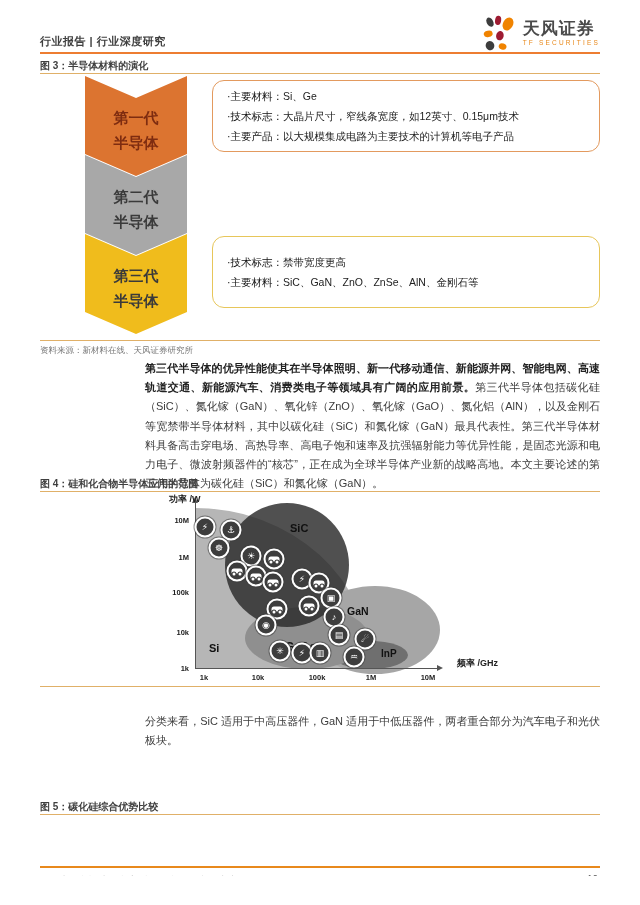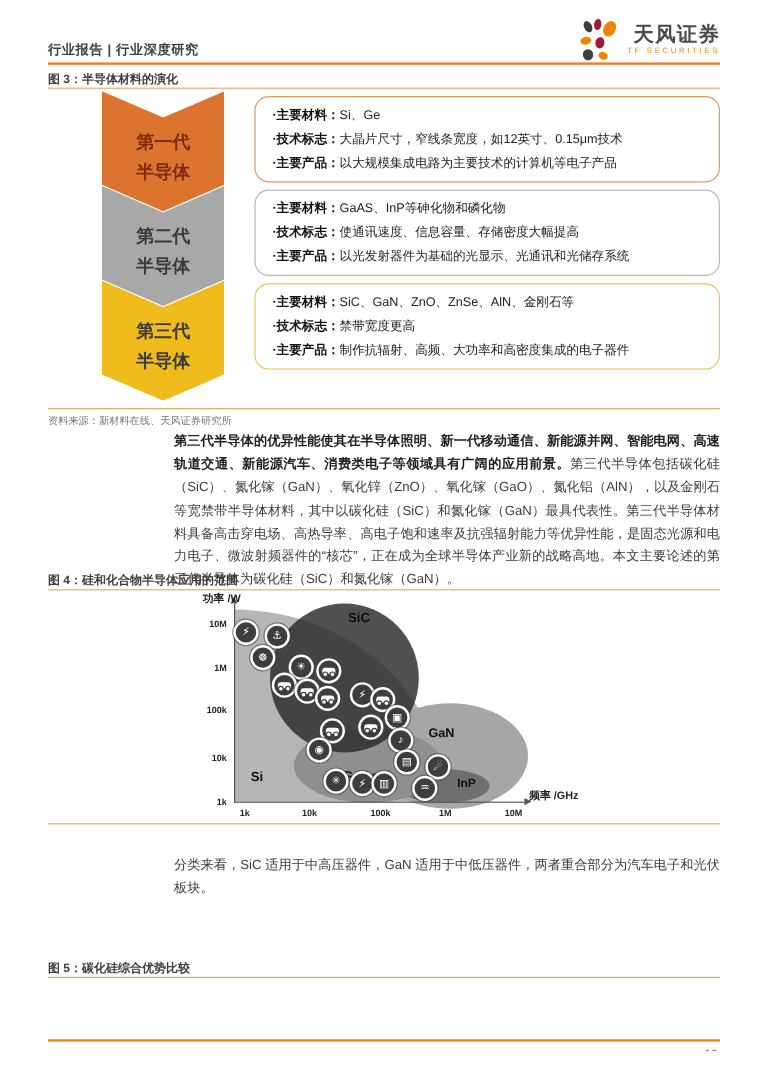--- a/index.html
+++ b/index.html
@@ -5,21 +5,21 @@
   * { margin:0; padding:0; box-sizing:border-box; }
   html,body { background:#ffffff; }
   body { font-family:"Liberation Sans","DejaVu Sans",sans-serif; color:#333; }
   #page { position:relative; width:640px; height:876px; background:#fff; overflow:hidden; }
 
   
   .breadcrumb { position:absolute; left:40px; top:34px; font-size:11px; font-weight:bold; color:#404040; letter-spacing:.5px; }
   .header-rule { position:absolute; left:40px; right:40px; top:52px; height:2px; background:#ED7D31; }
   .logo { position:absolute; right:40px; top:14px; display:flex; align-items:center; gap:6px; }
   .logo-text { display:flex; flex-direction:column; line-height:1; }
-  .logo-cn { font-size:17px; font-weight:bold; color:#4a4a4a; letter-spacing:1px;text-align:right; }
+  .logo-cn { font-size:17px; font-weight:bold; color:#4a4a4a; letter-spacing:1px; }
   .logo-en { font-size:6.5px; color:#E8891C; letter-spacing:2.2px; margin-top:3px; }
 
   
   .fig-caption { position:absolute; left:40px; font-size:10px; font-weight:bold; color:#3f3f3f; }
   .fig-rule { position:absolute; left:40px; right:40px; height:1px; background:#E0B068; }
   .fig-source { position:absolute; left:40px; font-size:8.5px; color:#777; }
 
   
   .chevron { position:absolute; left:85px; width:102px; height:100px;
              clip-path:polygon(0 0,50% 22%,100% 0,100% 78%,50% 100%,0 78%);
@@ -28,21 +28,21 @@
   .chev-1 { top:76px; background:#DC7430; color:#7e2c10; }
   .chev-2 { top:155px; background:#A8A8A8; color:#3a3a3a; }
   .chev-3 { top:234px; background:#F0BC1C; color:#3a3a3a; }
 
   .gen-box { position:absolute; left:212px; width:388px; height:72px; background:#fff;
              border-radius:12px; padding:5px 14px; display:flex; flex-direction:column; justify-content:center; }
   .box-1 { top:80px; border:1.5px solid #E39A5E; }
   .box-2 { top:158px; border:1.5px solid #B9B9B9; }
   .box-3 { top:236px; border:1.5px solid #E7C65A; }
   .box-line { font-size:10.5px; line-height:20px; color:#222; white-space:nowrap; }
-  .box-line .bk { font-weight:bold; color:#111; }
+  .box-line .bk { font-weight:normal; color:#111; }
 
   
   .para { position:absolute; left:145px; width:455px; font-size:11px; line-height:19.2px; color:#3c3c3c; text-align:justify; }
   .para b { color:#222; }
   .section-heading { position:absolute; left:145px; top:764px; font-size:13.5px; font-weight:bold; color:#E87A1E; }
 
   
   #chart { position:absolute; left:145px; top:497px; width:360px; height:200px; background:#fff; }
   .region { position:absolute; }
   .region-si   { left:50px;  top:11px;  width:176px; height:160px; background:#b6b6b6; border-radius:0 100% 0 0; }
@@ -51,28 +51,28 @@
   .region-gaas { left:100px; top:110px; width:124px; height:62px;  background:#8f8f8f; border-radius:50%; }
   .region-sic  { left:80px;  top:6px;   width:124px; height:124px; background:rgba(42,42,42,0.82); border-radius:50%; }
   .axis-y { position:absolute; left:50px; top:6px; width:1px; height:166px; background:#555; }
   .axis-x { position:absolute; left:50px; top:171px; width:242px; height:1px; background:#555; }
   .arrow-up { position:absolute; left:47px; top:0; width:0; height:0;
               border-left:3.5px solid transparent; border-right:3.5px solid transparent; border-bottom:6px solid #555; }
   .arrow-right { position:absolute; left:292px; top:168px; width:0; height:0;
               border-top:3.5px solid transparent; border-bottom:3.5px solid transparent; border-left:6px solid #555; }
   .axis-label { position:absolute; font-size:9px; font-weight:bold; color:#222; white-space:nowrap; }
   .ylab { left:24px; top:-4px; }
-  .xlab { left:296px; top:160px; }
+  .xlab { left:312px; top:160px; }
   .tick-x { position:absolute; top:176px; font-size:7.5px; color:#222; font-weight:bold; transform:translateX(-50%); }
   .tick-y { position:absolute; right:316px; font-size:7.5px; color:#222; font-weight:bold; transform:translateY(-50%); }
   .region-label { position:absolute; font-weight:bold; color:#101010; }
-  .lbl-sic  { left:145px; top:12px;  font-size:11px; }
+  .lbl-sic  { left:145px; top:25px;  font-size:11px; }
   .lbl-si   { left:64px;  top:145px; font-size:11px; }
   .lbl-gaas { left:140px; top:143px; font-size:12px; }
-  .lbl-gan  { left:212px; top:108px; font-size:10.5px; }
+  .lbl-gan  { left:202px; top:108px; font-size:10.5px; }
   .lbl-inp  { left:236px; top:151px; font-size:10px; }
   .app-icon { position:absolute; width:21px; height:21px; border-radius:50%;
               background:#3d3d3d; border:2px solid #fff; box-shadow:0 0 0 1px rgba(60,60,60,.55);
               transform:translate(-50%,-50%); display:flex; align-items:center; justify-content:center;
               color:#fff; font-size:9px; line-height:1; }
   .veh { position:relative; width:11px; height:5px; background:#fff; border-radius:2.5px 2.5px 1px 1px; }
   .veh::before,.veh::after { content:""; position:absolute; bottom:-2px; width:3px; height:3px;
               background:#fff; border-radius:50%; box-shadow:0 0 0 1px #3d3d3d; }
   .veh::before { left:1px; } .veh::after { right:1px; }
 
@@ -118,29 +118,23 @@
   <div class="chevron chev-3">
     <span>第三代</span>
     <span>半导体</span>
   </div>
 
   <div class="gen-box box-1">
     <div class="box-line"><span class="bk">·主要材料：</span><span>Si、Ge</span></div>
     <div class="box-line"><span class="bk">·技术标志：</span><span>大晶片尺寸，窄线条宽度，如12英寸、0.15μm技术</span></div>
     <div class="box-line"><span class="bk">·主要产品：</span><span>以大规模集成电路为主要技术的计算机等电子产品</span></div>
   </div>
-  <div class="gen-box box-2">
-    <div class="box-line"><span class="bk">·主要材料：</span><span>GaAS、InP等砷化物和磷化物</span></div>
-    <div class="box-line"><span class="bk">·技术标志：</span><span>使通讯速度、信息容量、存储密度大幅提高</span></div>
-    <div class="box-line"><span class="bk">·主要产品：</span><span>以光发射器件为基础的光显示、光通讯和光储存系统</span></div>
-  </div>
   <div class="gen-box box-3">
+    <div class="box-line"><span class="bk">·技术标志：</span><span>禁带宽度更高</span></div>
     <div class="box-line"><span class="bk">·主要材料：</span><span>SiC、GaN、ZnO、ZnSe、AlN、金刚石等</span></div>
-    <div class="box-line"><span class="bk">·技术标志：</span><span>禁带宽度更高</span></div>
-    <div class="box-line"><span class="bk">·主要产品：</span><span>制作抗辐射、高频、大功率和高密度集成的电子器件</span></div>
   </div>
 
   <div class="fig-rule" style="top:340px"></div>
   <div class="fig-source" style="top:345px">资料来源：新材料在线、天风证券研究所</div>
 
   <div class="para" style="top:359px">
     <b>第三代半导体的优异性能使其在半导体照明、新一代移动通信、新能源并网、智能电网、高速轨道交通、新能源汽车、消费类电子等领域具有广阔的应用前景。</b><span>第三代半导体包括碳化硅（SiC）、氮化镓（GaN）、氧化锌（ZnO）、氧化镓（GaO）、氮化铝（AlN），以及金刚石等宽禁带半导体材料，其中以碳化硅（SiC）和氮化镓（GaN）最具代表性。第三代半导体材料具备高击穿电场、高热导率、高电子饱和速率及抗强辐射能力等优异性能，是固态光源和电力电子、微波射频器件的“核芯”，正在成为全球半导体产业新的战略高地。本文主要论述的第三代半导体为碳化硅（SiC）和氮化镓（GaN）。</span>
   </div>
 
   <div class="fig-caption" style="top:477px">图 4：硅和化合物半导体应用的范围</div>

